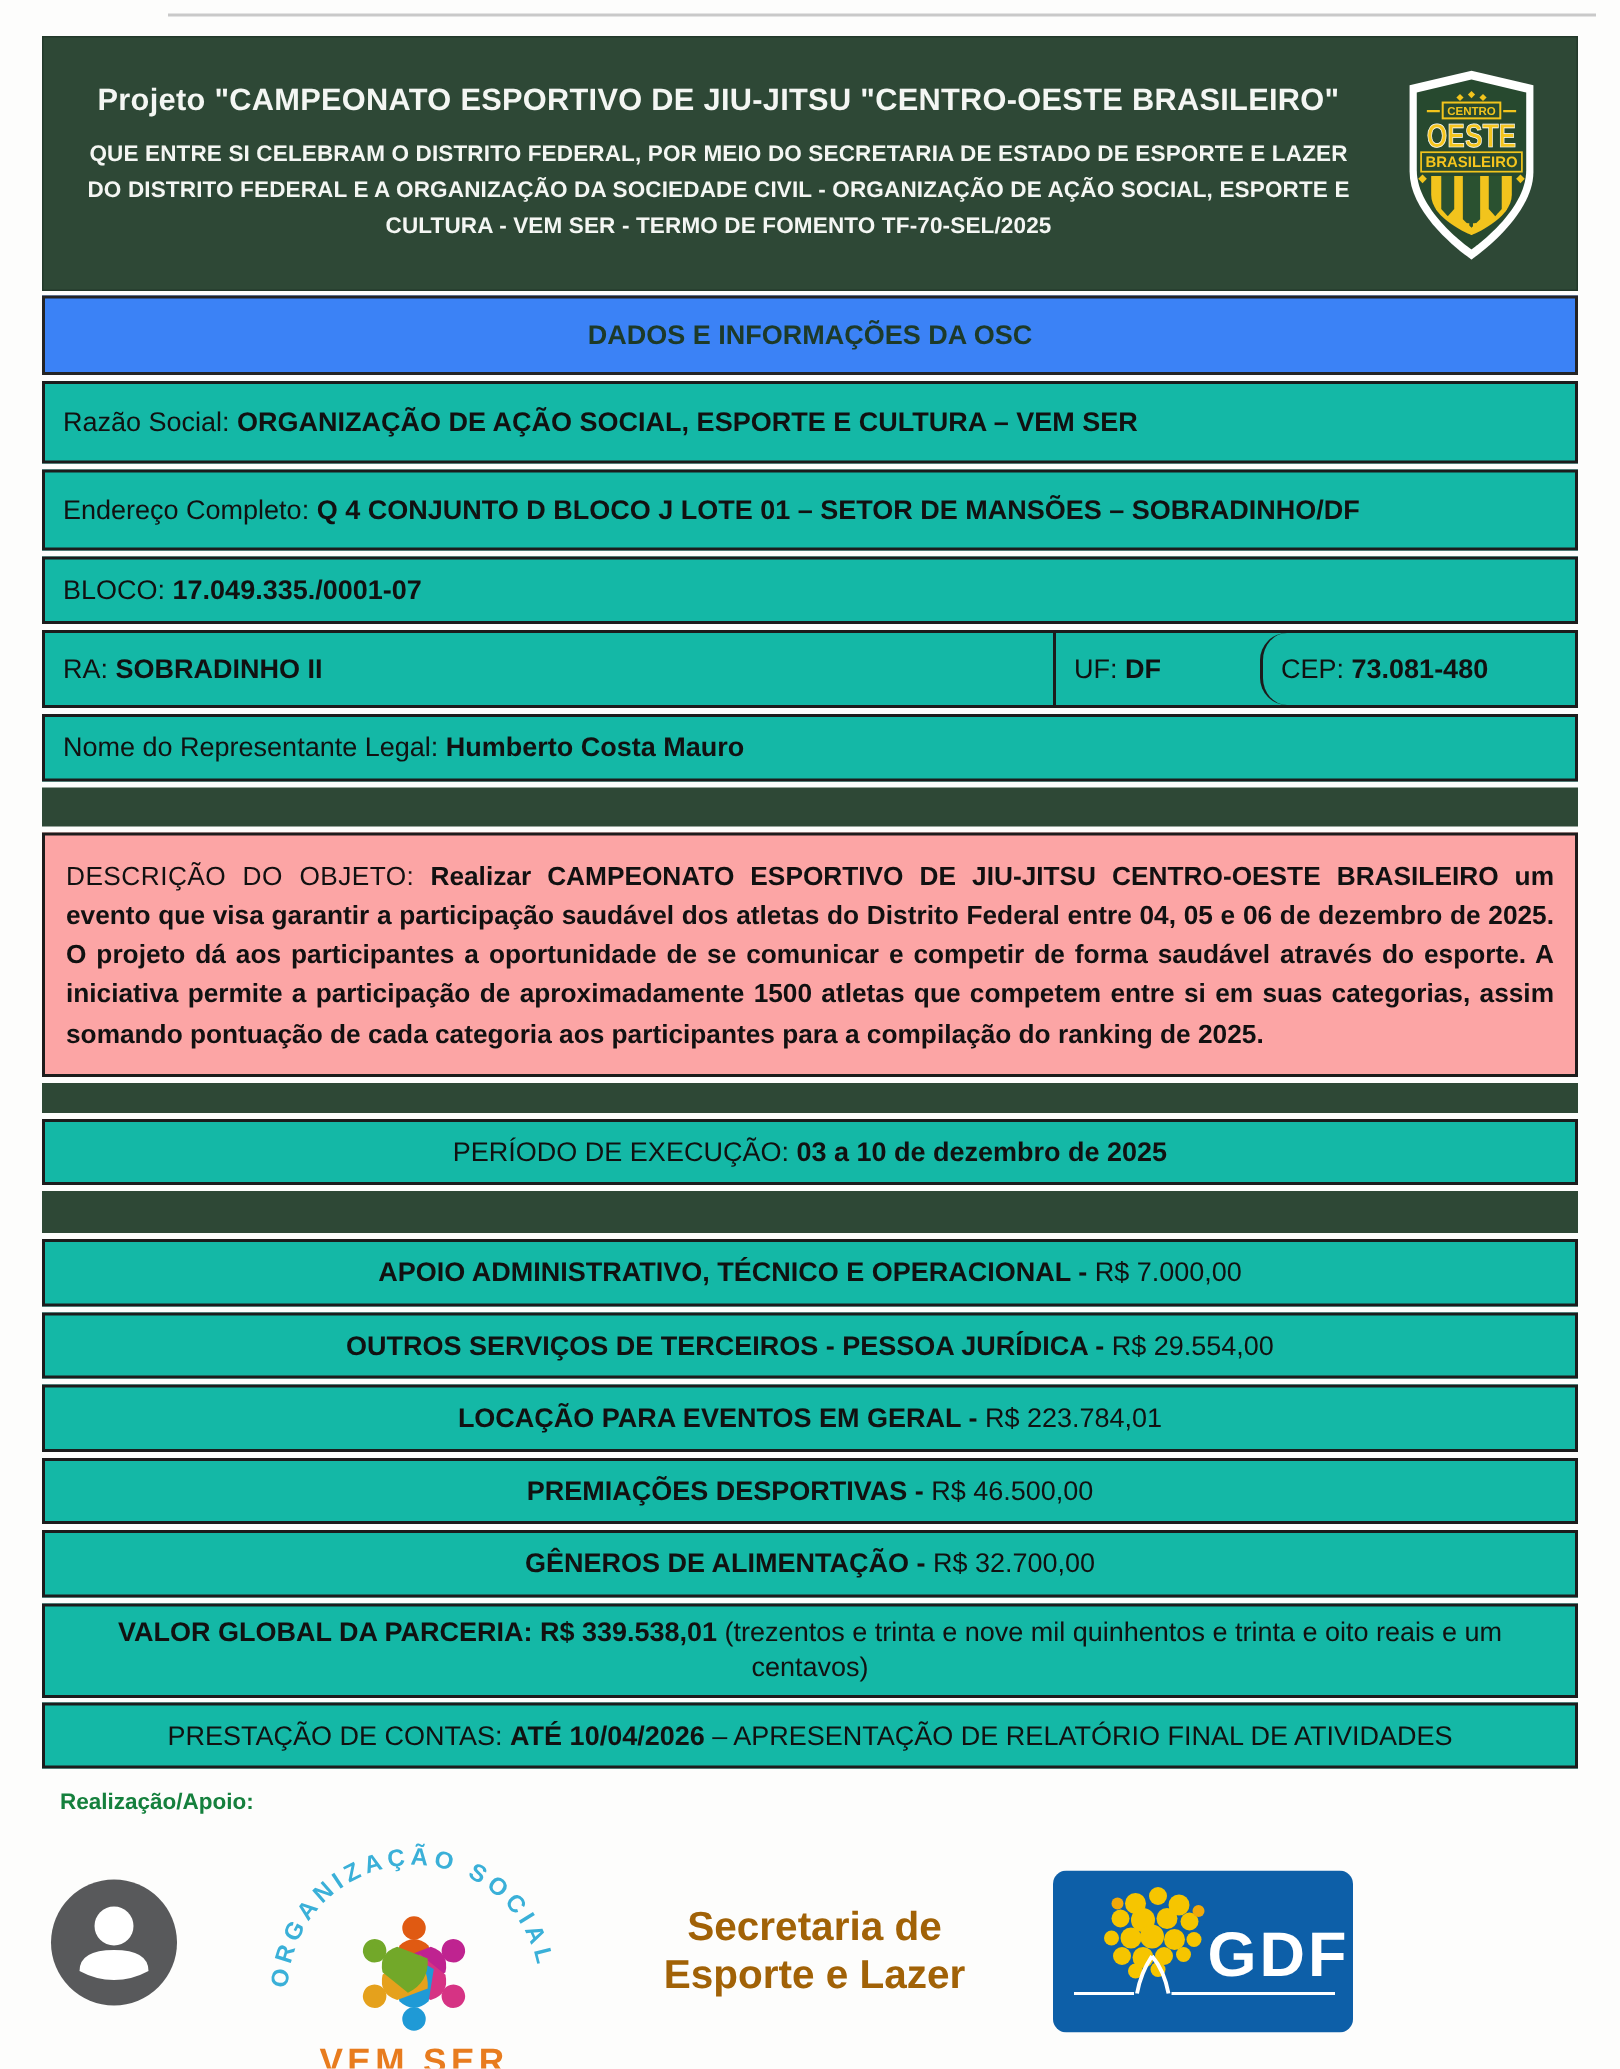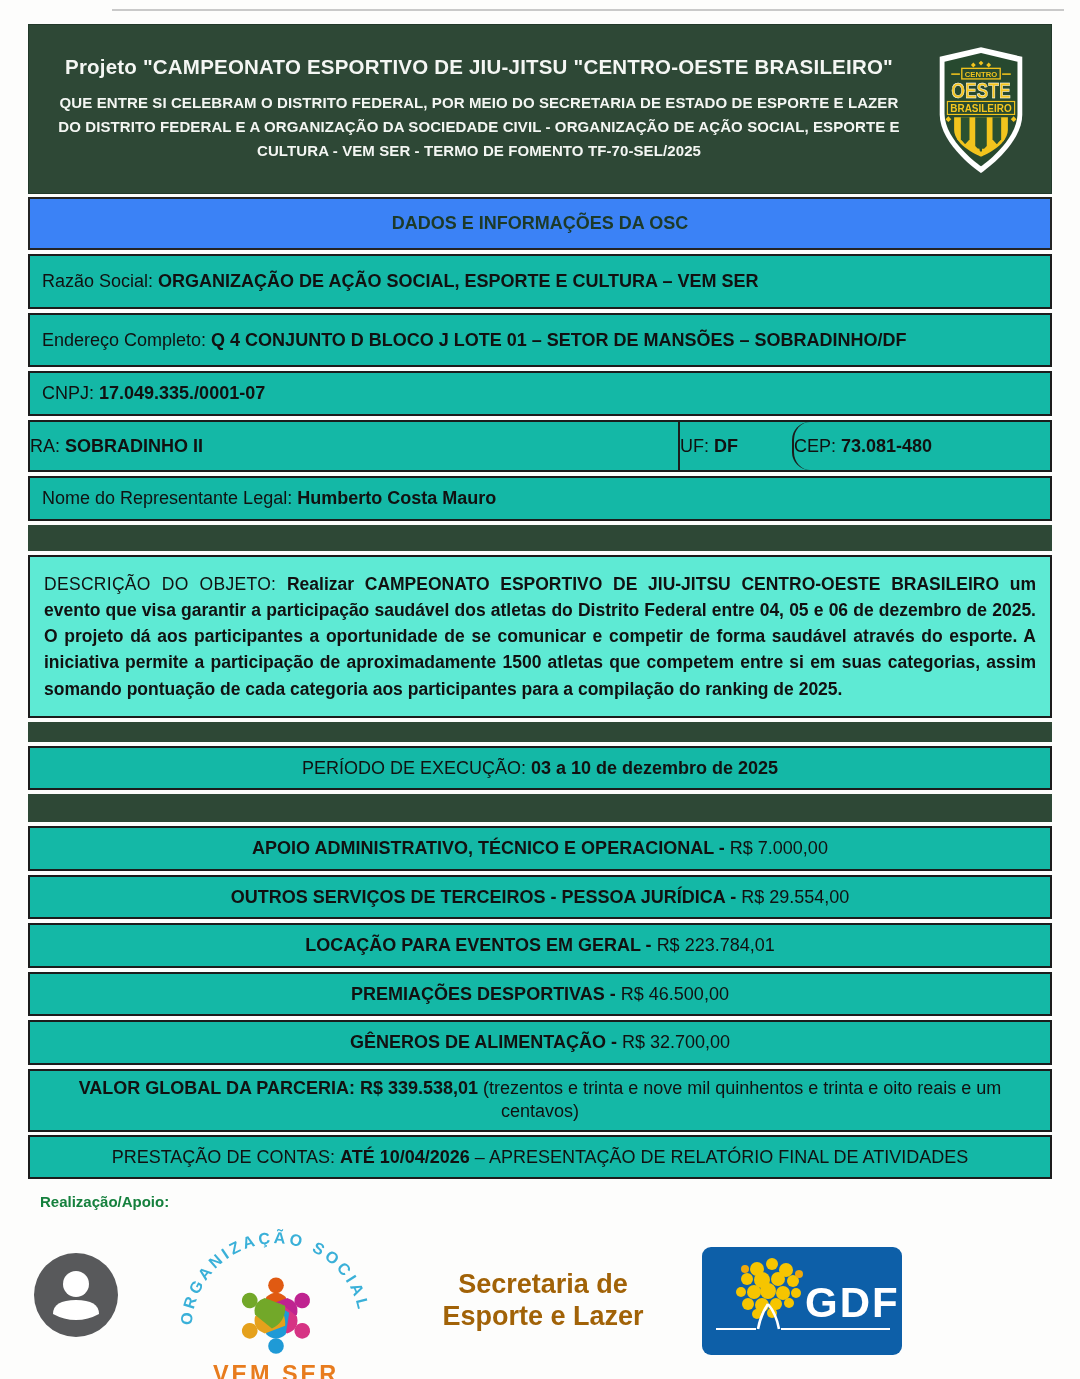--- a/index.html
+++ b/index.html
@@ -33,30 +33,30 @@
   .row{
     margin-top:4px;border:2px solid #1c1c1c;background:#14b8a6;
     font-size:18px;padding:14px 12px;line-height:1.25;
   }
   .row .lbl{font-weight:normal;}
   .row b{font-weight:bold;}
   .slim{padding:9px 12px;}
   .center{text-align:center;}
 
   .rowflex{display:flex;padding:0;}
-  .cell{padding:13px 0;}
+  .cell{padding:13px 12px;}
   .cra{flex:0 0 648px;}
   .cuf{flex:0 0 112px;border-left:2px solid #1c1c1c;}
   .ccep{flex:1;border-left:2px solid #1c1c1c;border-radius:18px;}
 
   .gbar{margin-top:4px;background:#2e4836;}
   .g1{height:26px;} .g2{height:20px;} .g3{height:28px;}
 
   .descbox{
-    margin-top:4px;border:2px solid #1c1c1c;background:#5eead4;
+    margin-top:4px;border:2px solid #1c1c1c;background:#fca5a5;
     font-size:17.5px;font-weight:bold;text-align:justify;line-height:1.5;
     padding:14px 14px;
   }
   .desc-label{font-weight:normal;letter-spacing:.3px;}
 
   .valor{padding:6px 12px;line-height:1.3;}
 
   
   .realizacao{margin:14px 0 0 12px;font-size:15px;font-weight:bold;color:#15803d;}
   .logos{
@@ -111,21 +111,21 @@
     <span class="lbl">Razão Social:</span>
     <b>ORGANIZAÇÃO DE AÇÃO SOCIAL, ESPORTE E CULTURA – VEM SER</b>
   </div>
 
   <div class="row">
     <span class="lbl">Endereço Completo:</span>
     <b>Q 4 CONJUNTO D BLOCO J LOTE 01 – SETOR DE MANSÕES – SOBRADINHO/DF</b>
   </div>
 
   <div class="row slim">
-    <span class="lbl">CNPJ:</span>
+    <span class="lbl">BLOCO:</span>
     <b>17.049.335./0001-07</b>
   </div>
 
   <div class="row rowflex">
     <div class="cell cra">
       <span class="lbl">RA:</span>
       <b>SOBRADINHO II</b>
     </div>
     <div class="cell cuf">
       <span class="lbl">UF:</span>

